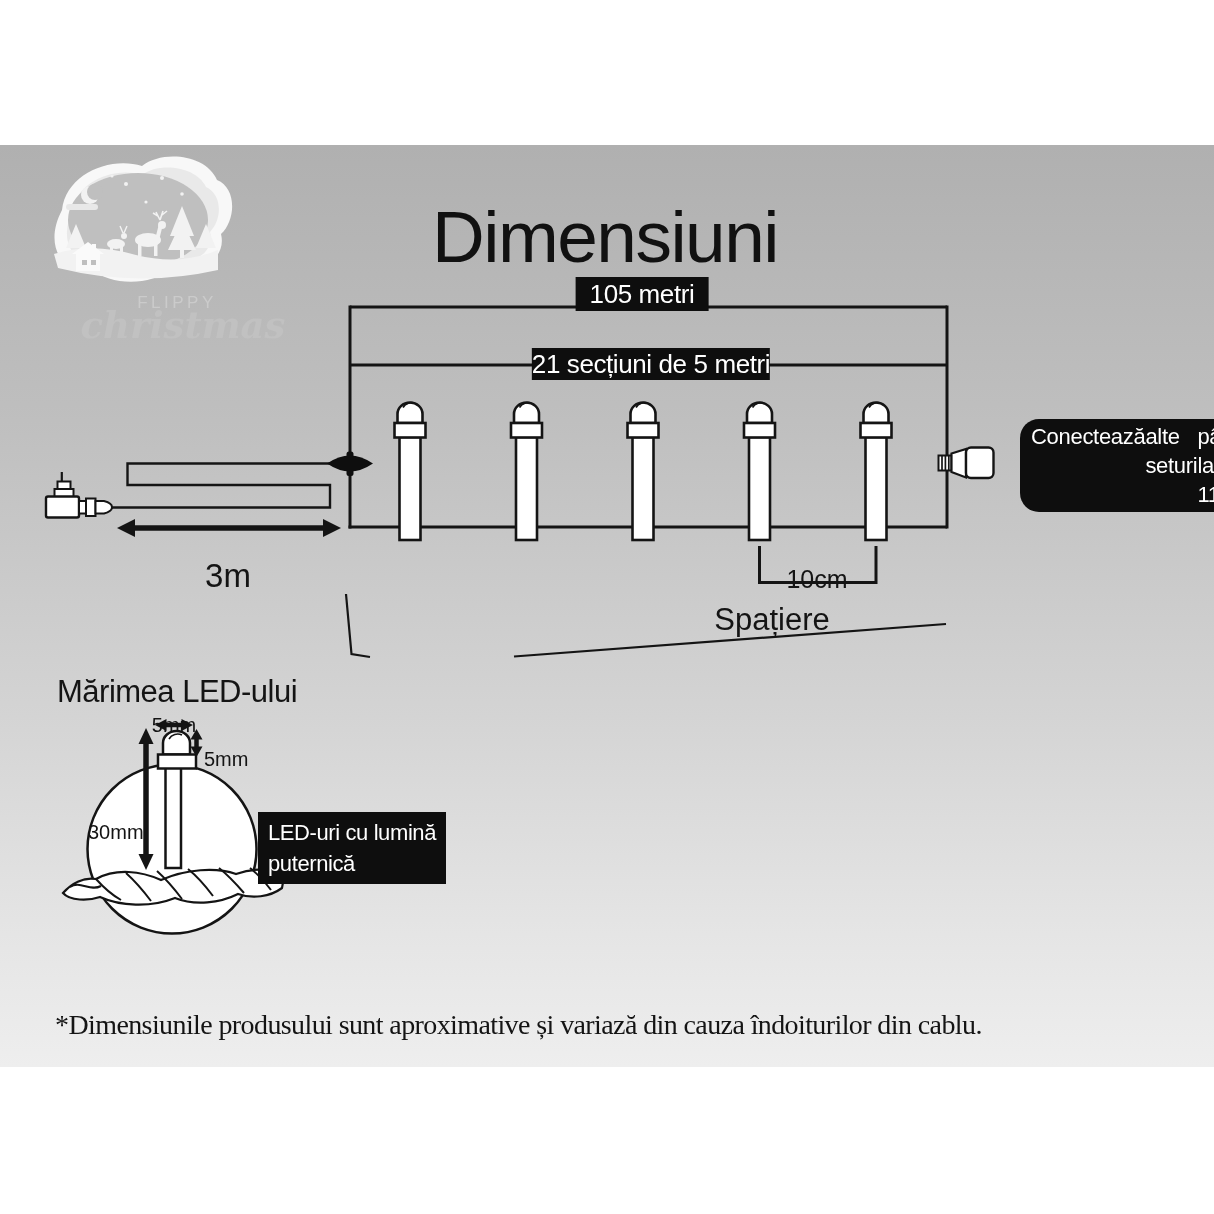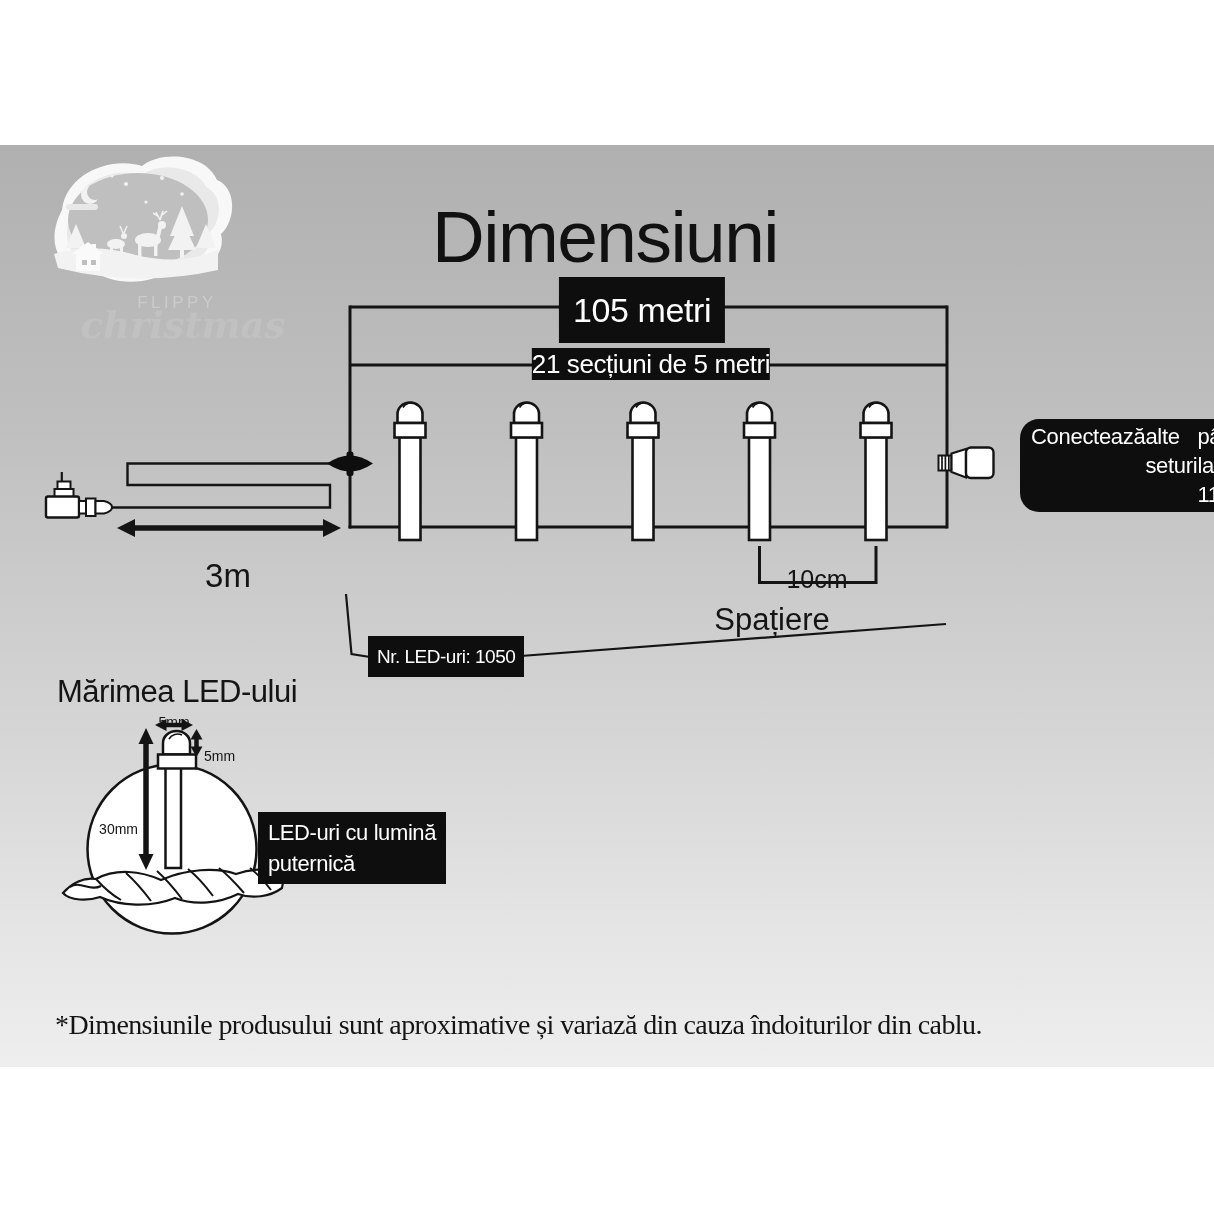--- a/index.html
+++ b/index.html
@@ -13,33 +13,33 @@
   }
   svg.layer{position:absolute;left:0;top:0;}
   .abs{position:absolute;white-space:nowrap;margin-top:15px;}
   .cx{transform:translateX(-50%);}
   .title{font-size:73px;letter-spacing:-1.5px;color:#111;}
   .blackbox{
     position:absolute;background:#0e0e0e;color:#ffffff;
     display:flex;align-items:center;justify-content:center;
     letter-spacing:-0.4px;
   }
-  .box-105{height:66px;padding:0 14px;font-size:34px;}
+  .box-105{height:34px;padding:0 14px;font-size:26px;}
   .box-21{height:32px;padding:0 0;font-size:26px;}
   .box-nrled{height:41px;padding:0 9px;font-size:19px;letter-spacing:-0.5px;}
   .box-connect{padding:3px 11px;font-size:22px;line-height:29px;letter-spacing:-0.3px;
     flex-direction:row;align-items:flex-start;border-radius:19px;}
   .box-lednote{padding:5px 10px;font-size:22px;line-height:31px;
     flex-direction:column;align-items:flex-start;}
   .lbl{color:#141414;}
   .lbl-3m{font-size:33px;}
   .lbl-10cm{font-size:25px;}
   .lbl-spatiere{font-size:31px;}
   .lbl-marimea{font-size:31px;letter-spacing:-0.5px;}
-  .lbl-small{font-size:14px;}
+  .lbl-small{font-size:20px;}
   .footnote{font-size:28px;letter-spacing:-0.6px;color:#141414;}
   .logo-flippy{font-size:17px;letter-spacing:3.5px;color:#cbcbcb;}
   .logo-script{font-family:"DejaVu Serif", serif;font-style:italic;font-weight:bold;
     font-size:37px;color:#c1c1c1;}
 </style>
 </head>
 <body>
 
 <div id="stage">
 
@@ -207,21 +207,20 @@
     <span>alte seturi</span>
     <span>până la 115m</span>
   </div>
 
   <div class="abs lbl lbl-3m cx" style="left:228px;top:542px;">3m</div>
 
   <div class="abs lbl lbl-10cm cx" style="left:817px;top:550px;">10cm</div>
 
   <div class="abs lbl lbl-spatiere cx" style="left:772px;top:587px;">Spațiere</div>
 
-  <div class="blackbox box-nrled" style="left:368px;top:636px;">Nr. LED-uri: 1050</div>
 
   <div class="abs lbl lbl-marimea" style="left:57px;top:659px;">Mărimea LED-ului</div>
 
   <div class="abs lbl lbl-small cx" style="left:174px;top:699px;">5mm</div>
 
   <div class="abs lbl lbl-small" style="left:204px;top:733px;">5mm</div>
 
   <div class="abs lbl lbl-small" style="left:88px;top:806px;width:50px;text-align:right;">30mm</div>
 
   <div class="blackbox box-lednote" style="left:258px;top:812px;">

